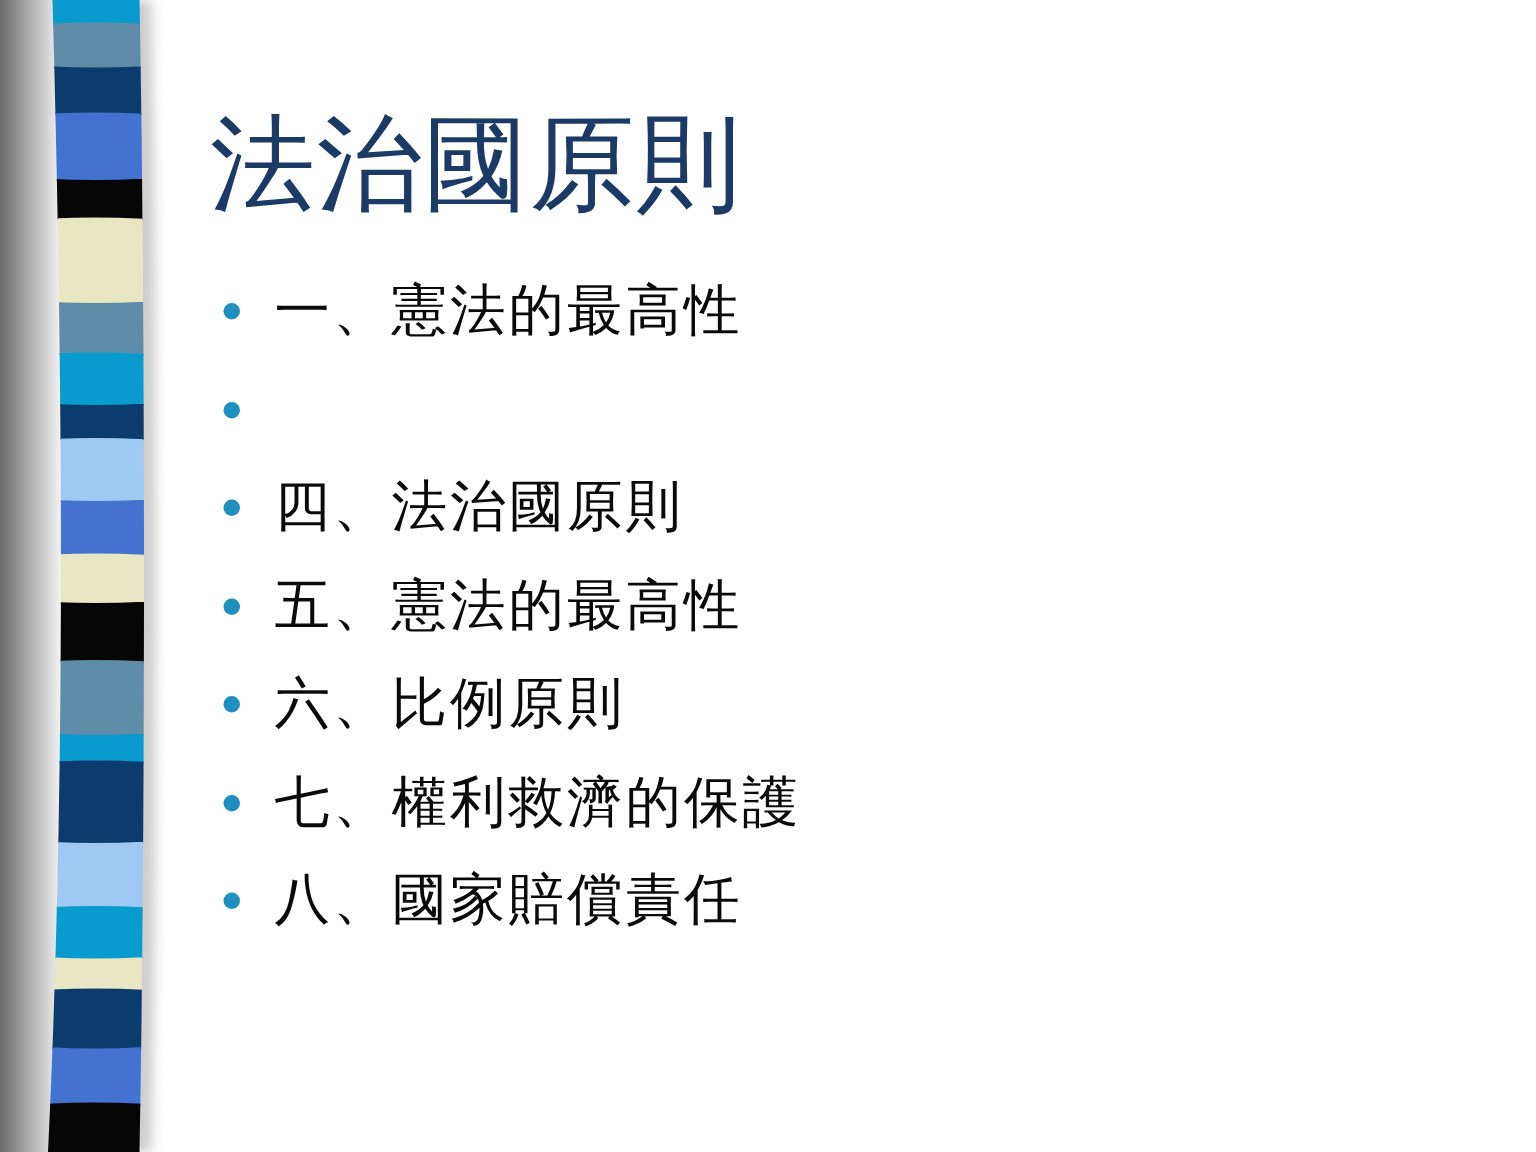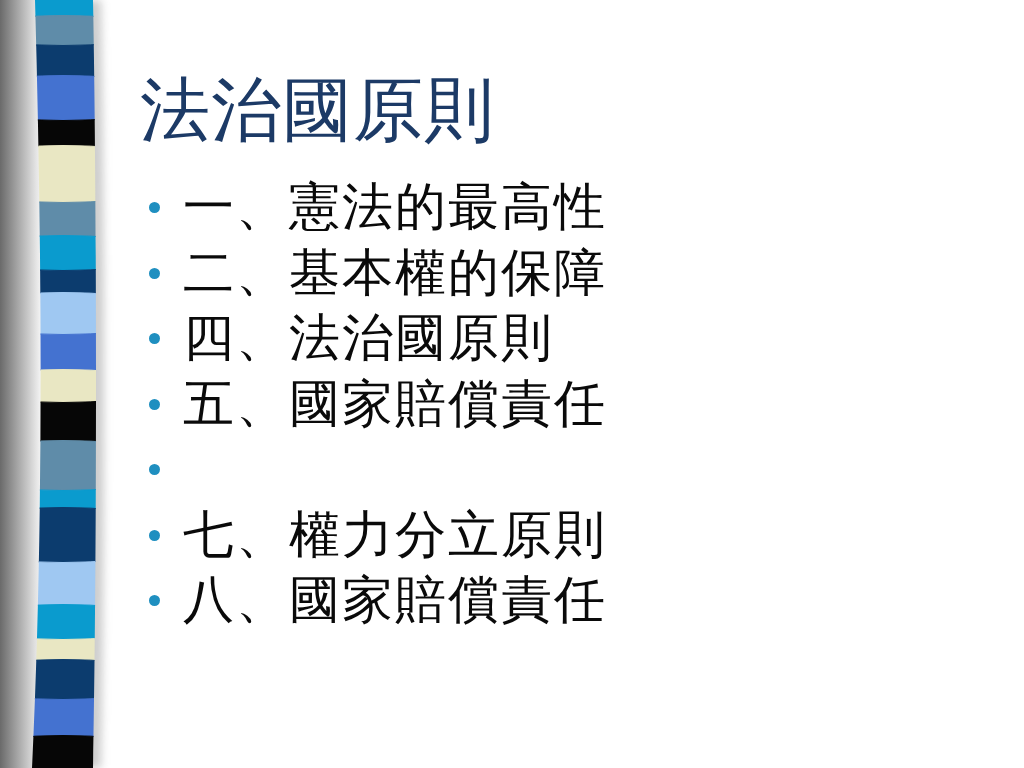--- a/index.html
+++ b/index.html
@@ -18,21 +18,21 @@
     letter-spacing:1px;white-space:nowrap;
   }
   .bullets{position:absolute;left:0;top:175px;margin:0;padding:0;list-style:none;}
   .bullets li{display:flex;align-items:center;height:65.5px;}
   .dot{
     flex:0 0 auto;width:11px;height:11px;border-radius:50%;
     margin:0 23px 0 9px;
     background:var(--dot-color,#1f8fc0);
   }
   .txt{
-    font-size:51px;line-height:1;letter-spacing:2px;
+    font-size:37px;line-height:1;letter-spacing:2px;
     color:var(--body-color,#0a0a0a);white-space:nowrap;
   }
 </style>
 </head>
 <body>
 
 <div class="slide">
 
   <svg class="ribbon" width="130" height="768" viewBox="0 0 130 768" aria-hidden="true">
     <defs>
@@ -77,36 +77,36 @@
 
   <div class="content">
     <h1 class="title">法治國原則</h1>
     <ul class="bullets">
       <li>
         <span class="dot"></span>
         <span class="txt">一、憲法的最高性</span>
       </li>
       <li>
         <span class="dot"></span>
-        <span class="txt">二、基本權的保障</span>
       </li>
       <li>
         <span class="dot"></span>
         <span class="txt">四、法治國原則</span>
       </li>
       <li>
         <span class="dot"></span>
-        <span class="txt">五、國家賠償責任</span>
+        <span class="txt">五、憲法的最高性</span>
       </li>
       <li>
         <span class="dot"></span>
+        <span class="txt">六、比例原則</span>
       </li>
       <li>
         <span class="dot"></span>
-        <span class="txt">七、權力分立原則</span>
+        <span class="txt">七、權利救濟的保護</span>
       </li>
       <li>
         <span class="dot"></span>
         <span class="txt">八、國家賠償責任</span>
       </li>
     </ul>
   </div>
 </div>
 
 </body></html>

